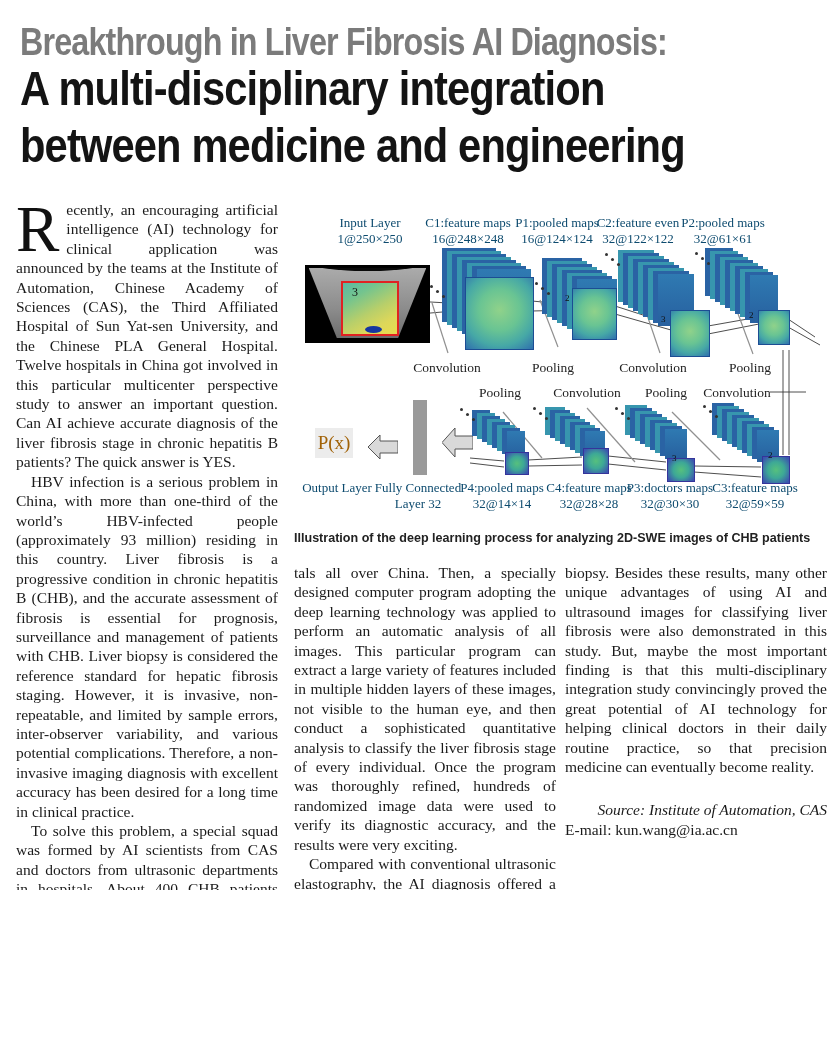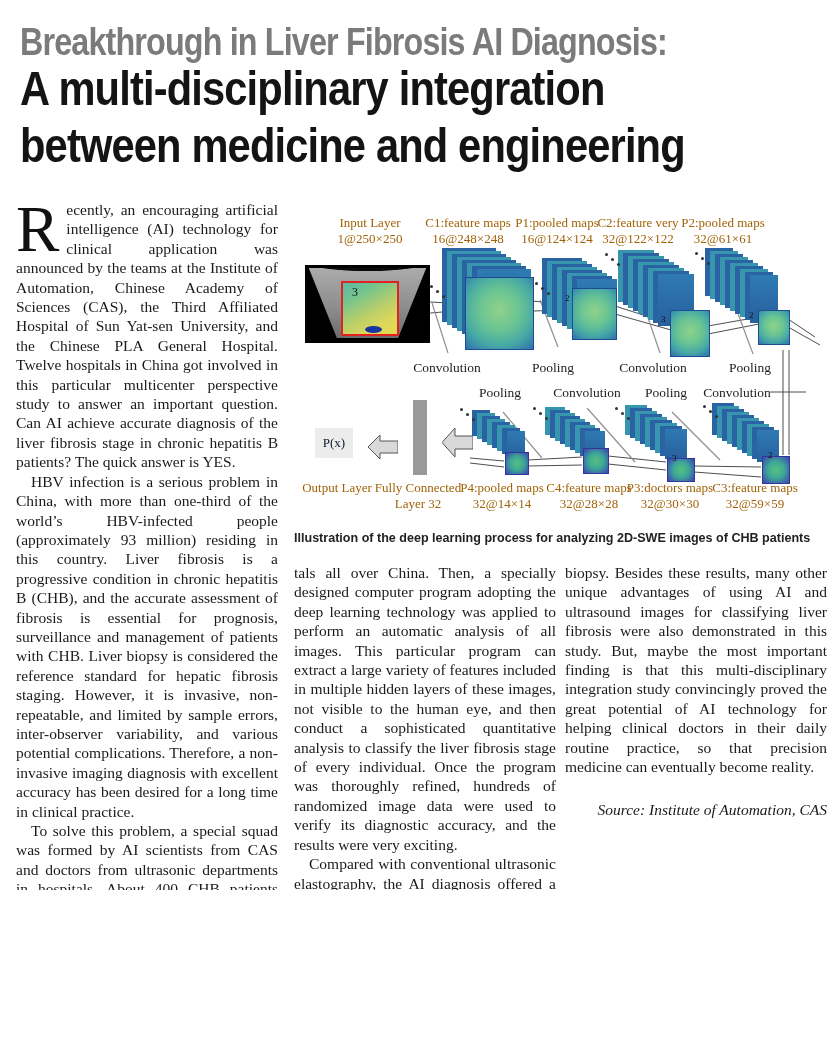--- a/index.html
+++ b/index.html
@@ -24,21 +24,21 @@
   .para{margin:0;text-indent:15px;}
   .para.first{text-indent:0;}
   .dropcap{float:left;font-size:65px;line-height:50px;padding:4px 7px 0 0;color:#111;}
   .it{font-style:italic;}
   .source-line{margin-top:24px;text-align:right;font-style:italic;text-indent:0;}
   .contact-h{margin-top:19px;font-weight:700;text-align:left;text-indent:0;}
   .contact-line{text-align:left;text-indent:0;}
 
   
   #figure{position:absolute;left:294px;top:205px;width:540px;height:322px;}
-  .laylabel{position:absolute;width:112px;text-align:center;font-size:13px;line-height:15.5px;color:#a16207;}
+  .laylabel{position:absolute;width:112px;text-align:center;font-size:13px;line-height:15.5px;color:#0c4a6e;}
   .oplabel{position:absolute;font-size:13.5px;color:#222;transform:translateX(-50%);white-space:nowrap;}
   .conn{position:absolute;left:0;top:0;z-index:1;}
 
   .sheets{position:absolute;background:linear-gradient(180deg,#2f7ab2,#27609f);z-index:2;}
   .sh7{box-shadow:-5px -3px 0 #2a63a4,-10px -6px 0 #3796ae,-15px -9px 0 #2a63a4,
        -20px -12px 0 #3796ae,-25px -15px 0 #2a63a4,-30px -18px 0 #3796ae,-35px -21px 0 #2a63a4;}
   .sh8{box-shadow:-5px -3px 0 #2a63a4,-10px -6px 0 #3796ae,-15px -9px 0 #2a63a4,
        -20px -12px 0 #3796ae,-25px -15px 0 #2a63a4,-30px -18px 0 #3796ae,-35px -21px 0 #2a63a4,
        -40px -24px 0 #3796ae;}
   .sh9{box-shadow:-5px -3px 0 #2a63a4,-10px -6px 0 #3796ae,-15px -9px 0 #2a63a4,
@@ -57,21 +57,21 @@
       background:radial-gradient(ellipse 130% 55% at 50% -28%,#0a0a0a 58%,rgba(0,0,0,0) 60%),
                  linear-gradient(180deg,#ababab 0%,#9b9b9b 30%,#8b8b8b 60%,#6d6d6d 100%);
       clip-path:polygon(0% 0%,100% 0%,76% 100%,24% 100%);}
   .roi{position:absolute;left:36px;top:16px;width:54px;height:51px;border:2px solid #e02222;
       background:linear-gradient(150deg,#5ab8a4 0%,#74c48e 25%,#b8cf6a 55%,#ddd75a 78%,#e4da52 92%);z-index:3;}
   .roi-blob{position:absolute;left:40%;bottom:1px;width:17px;height:7px;background:#1636a0;border-radius:50%;}
   .roi-num{position:absolute;left:9px;top:3px;font-size:12px;line-height:12px;color:#111;}
 
   .fcbar{position:absolute;background:#9a9a9a;z-index:2;}
   .pxbox{position:absolute;background:#ececec;display:flex;align-items:center;justify-content:center;
-         font-size:13px;color:#0f172a;z-index:2;}
+         font-size:19px;color:#a16207;z-index:2;}
   .arrow{position:absolute;z-index:2;}
 
   .caption{position:absolute;left:294px;top:530px;width:560px;font-family:"Liberation Sans",sans-serif;
            font-weight:700;font-size:13.5px;color:#222;transform:scaleX(.93);transform-origin:left top;
            white-space:nowrap;}
 </style>
 </head>
 <body>
 
 <div class="page">
@@ -125,21 +125,21 @@
       </div>
     <div class="laylabel" style="left:118px;top:10px">
       <div>C1:feature maps</div>
         <div>16@248×248</div>
       </div>
     <div class="laylabel" style="left:207px;top:10px">
       <div>P1:pooled maps</div>
         <div>16@124×124</div>
       </div>
     <div class="laylabel" style="left:288px;top:10px">
-      <div>C2:feature very</div>
+      <div>C2:feature even</div>
         <div>32@122×122</div>
       </div>
     <div class="laylabel" style="left:373px;top:10px">
       <div>P2:pooled maps</div>
         <div>32@61×61</div>
       </div>
 
     <div class="us" style="left:11px;top:60px;width:125px;height:78px">
       <div class="us-fan"></div>
       <div class="roi">
@@ -244,15 +244,16 @@
   </div>
 
   <div class="col" id="col2">
     <p class="para first">tals all over China. Then, a specially designed computer program adopting the deep learning technology was applied to perform an automatic analysis of all images. This particular program can extract a large variety of features included in multiple hidden layers of these images, not visible to the human eye, and then conduct a sophisticated quantitative analysis to classify the liver fibrosis stage of every individual. Once the program was thoroughly refined, hundreds of randomized image data were used to verify its diagnostic accuracy, and the results were very exciting.</p>
     <p class="para">Compared with conventional ultrasonic elastography, the AI diagnosis offered a more than 15% increase in overall accuracy. For classifying cirrhosis and advanced fibrosis patients, it even provided diagnostic efficacy similar to the reference standard liver</p>
   </div>
 
   <div class="col" id="col3">
     <p class="para first">biopsy. Besides these results, many other unique advantages of using AI and ultrasound images for classifying liver fibrosis were also demonstrated in this study. But, maybe the most important finding is that this multi-disciplinary integration study convincingly proved the great potential of AI technology for helping clinical doctors in their daily routine practice, so that precision medicine can eventually become reality.</p>
     <p class="para source-line">Source: Institute of Automation, CAS</p>
+    <p class="para contact-line">E-mail: kun.wang@ia.ac.cn</p>
   </div>
 
 </div>
 
 </body></html>

